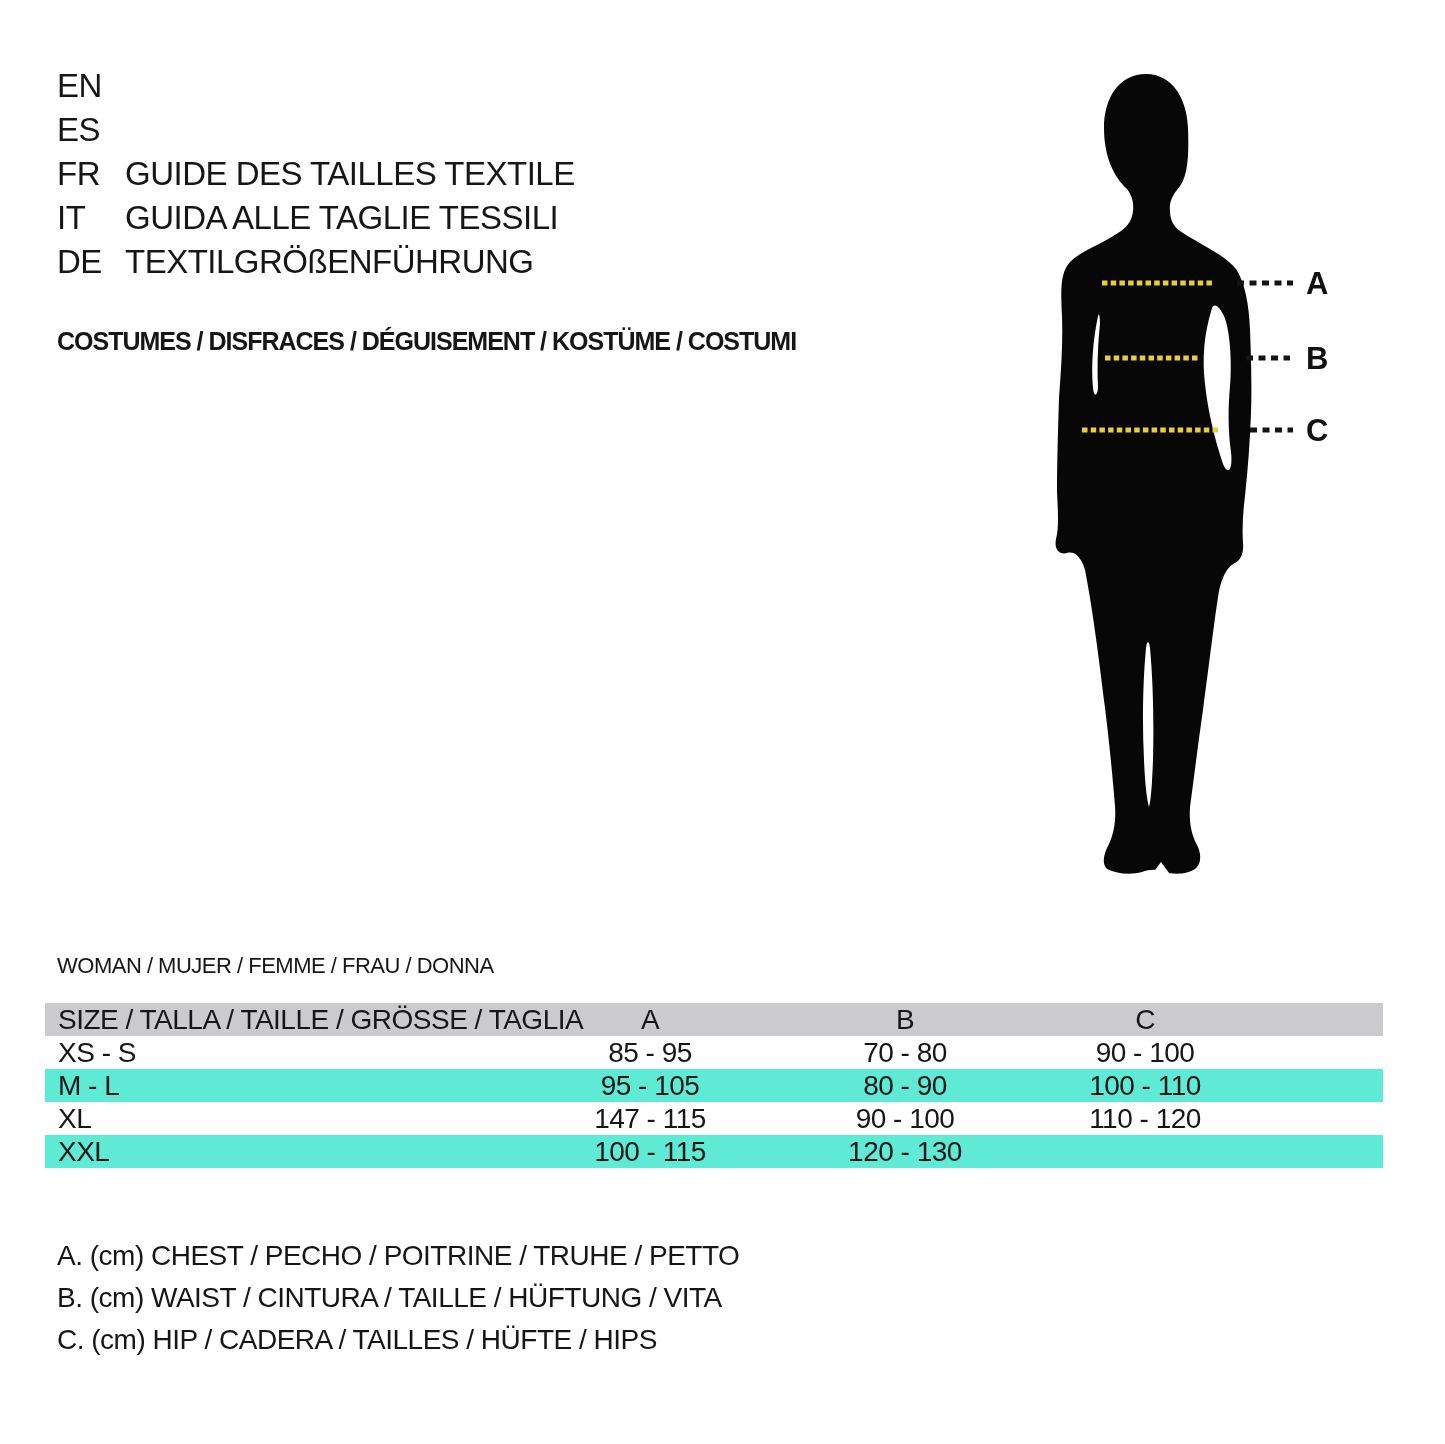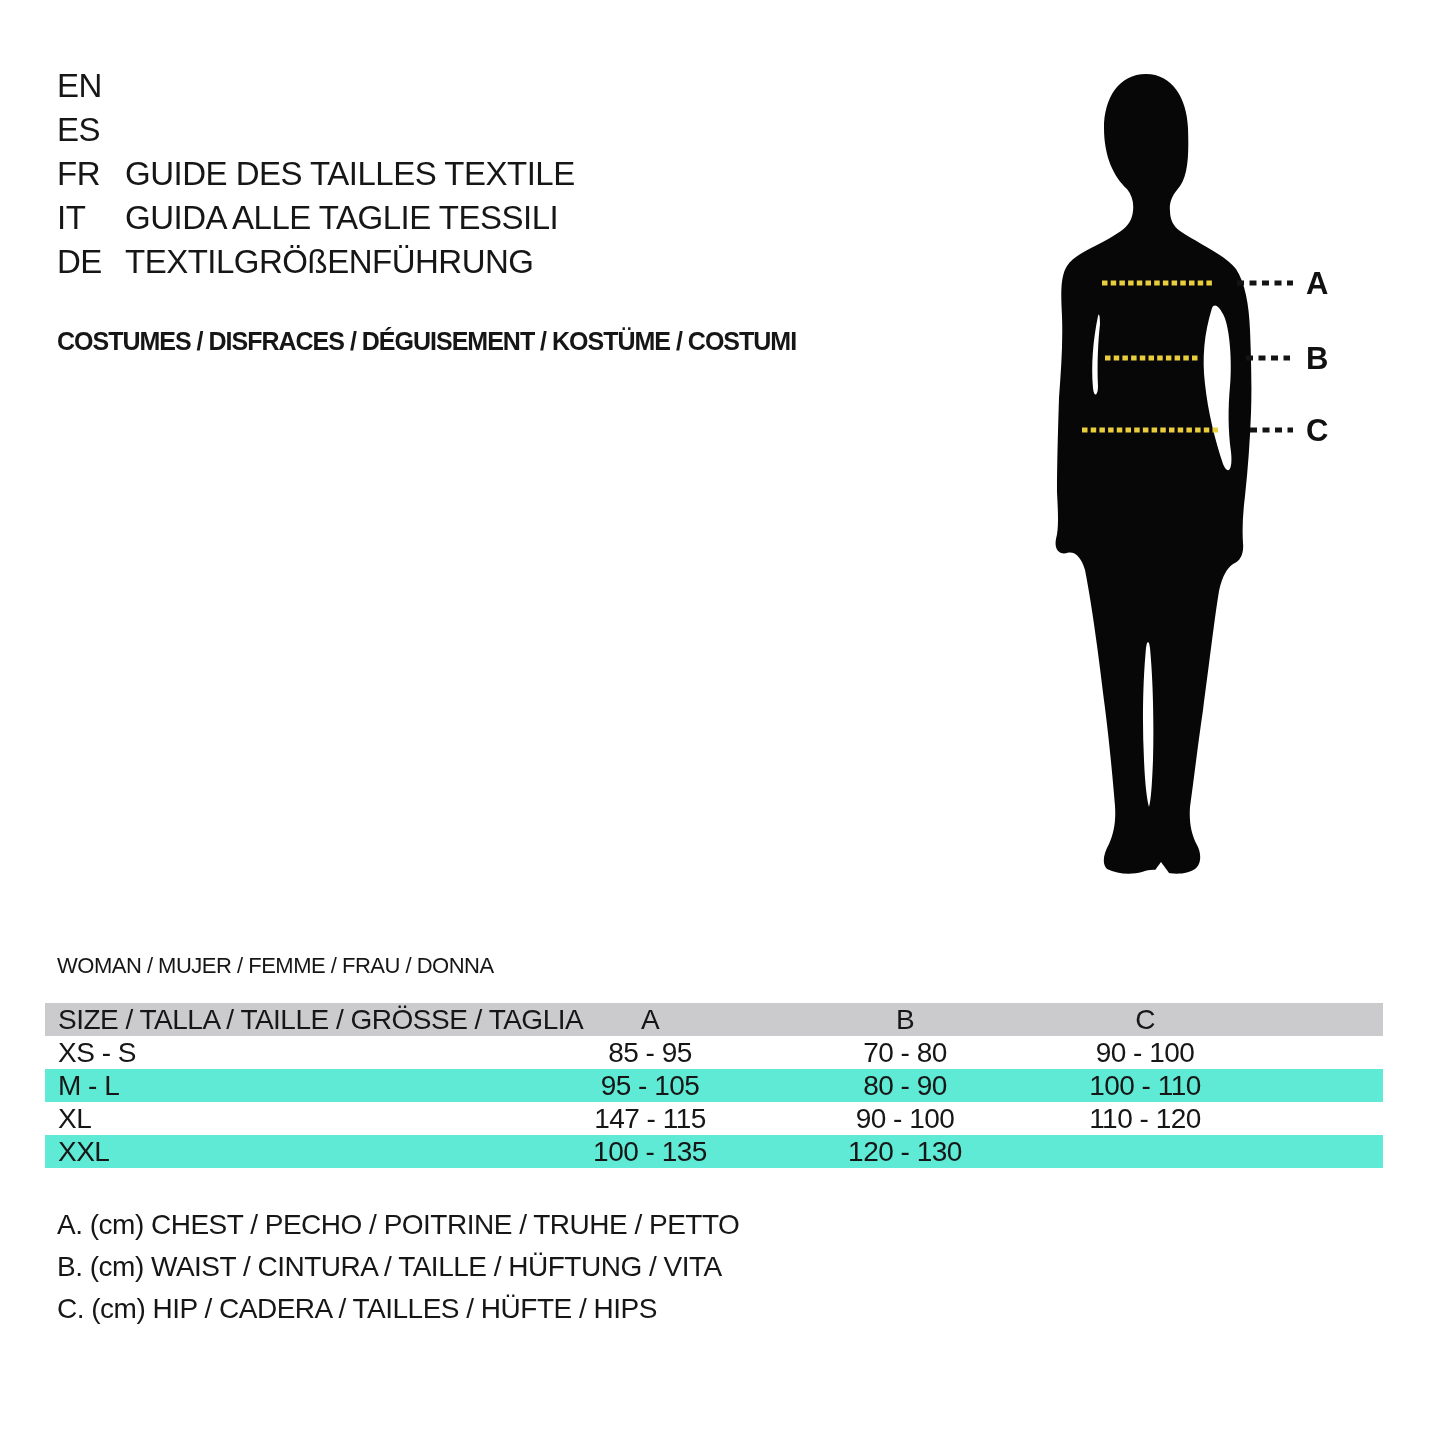--- a/index.html
+++ b/index.html
@@ -27,21 +27,21 @@
   
   .size-table { position:absolute; left:45px; top:1003px; width:1338px; }
   .trow { display:grid; grid-template-columns:445px 320px 190px 290px;
     height:33px; align-items:center; font-size:28px; letter-spacing:-0.5px;
     padding-right:93px; }
   .trow .c0 { padding-left:13px; text-align:left; white-space:nowrap; }
   .trow .c1, .trow .c2, .trow .c3 { text-align:center; white-space:nowrap; }
   .thead { background:#cbcbce; font-weight:500; }
   .t-alt { background:#5eead4; }
   
-  .legend { position:absolute; left:57px; top:1204px; }
+  .legend { position:absolute; left:57px; top:1235px; }
   .legend-line { height:42px; display:flex; align-items:center;
     font-size:28px; letter-spacing:-0.5px; white-space:nowrap; }
 </style>
 </head>
 <body>
 
 <div class="page">
 
   <div class="langs">
     <div class="lang-row">
@@ -154,21 +154,21 @@
       <div class="c3">100 - 110</div>
     </div>
     <div class="trow">
       <div class="c0">XL</div>
       <div class="c1">147 - 115</div>
       <div class="c2">90 - 100</div>
       <div class="c3">110 - 120</div>
     </div>
     <div class="trow t-alt">
       <div class="c0">XXL</div>
-      <div class="c2">100 - 135</div>
+      <div class="c2">100 - 115</div>
       <div class="c3">120 - 130</div>
     </div>
   </div>
 
   <div class="legend">
     <div class="legend-line">A. (cm) CHEST / PECHO / POITRINE / TRUHE / PETTO</div>
     <div class="legend-line">B. (cm) WAIST / CINTURA / TAILLE / HÜFTUNG / VITA</div>
     <div class="legend-line">C. (cm) HIP / CADERA / TAILLES / HÜFTE / HIPS</div>
   </div>
 

